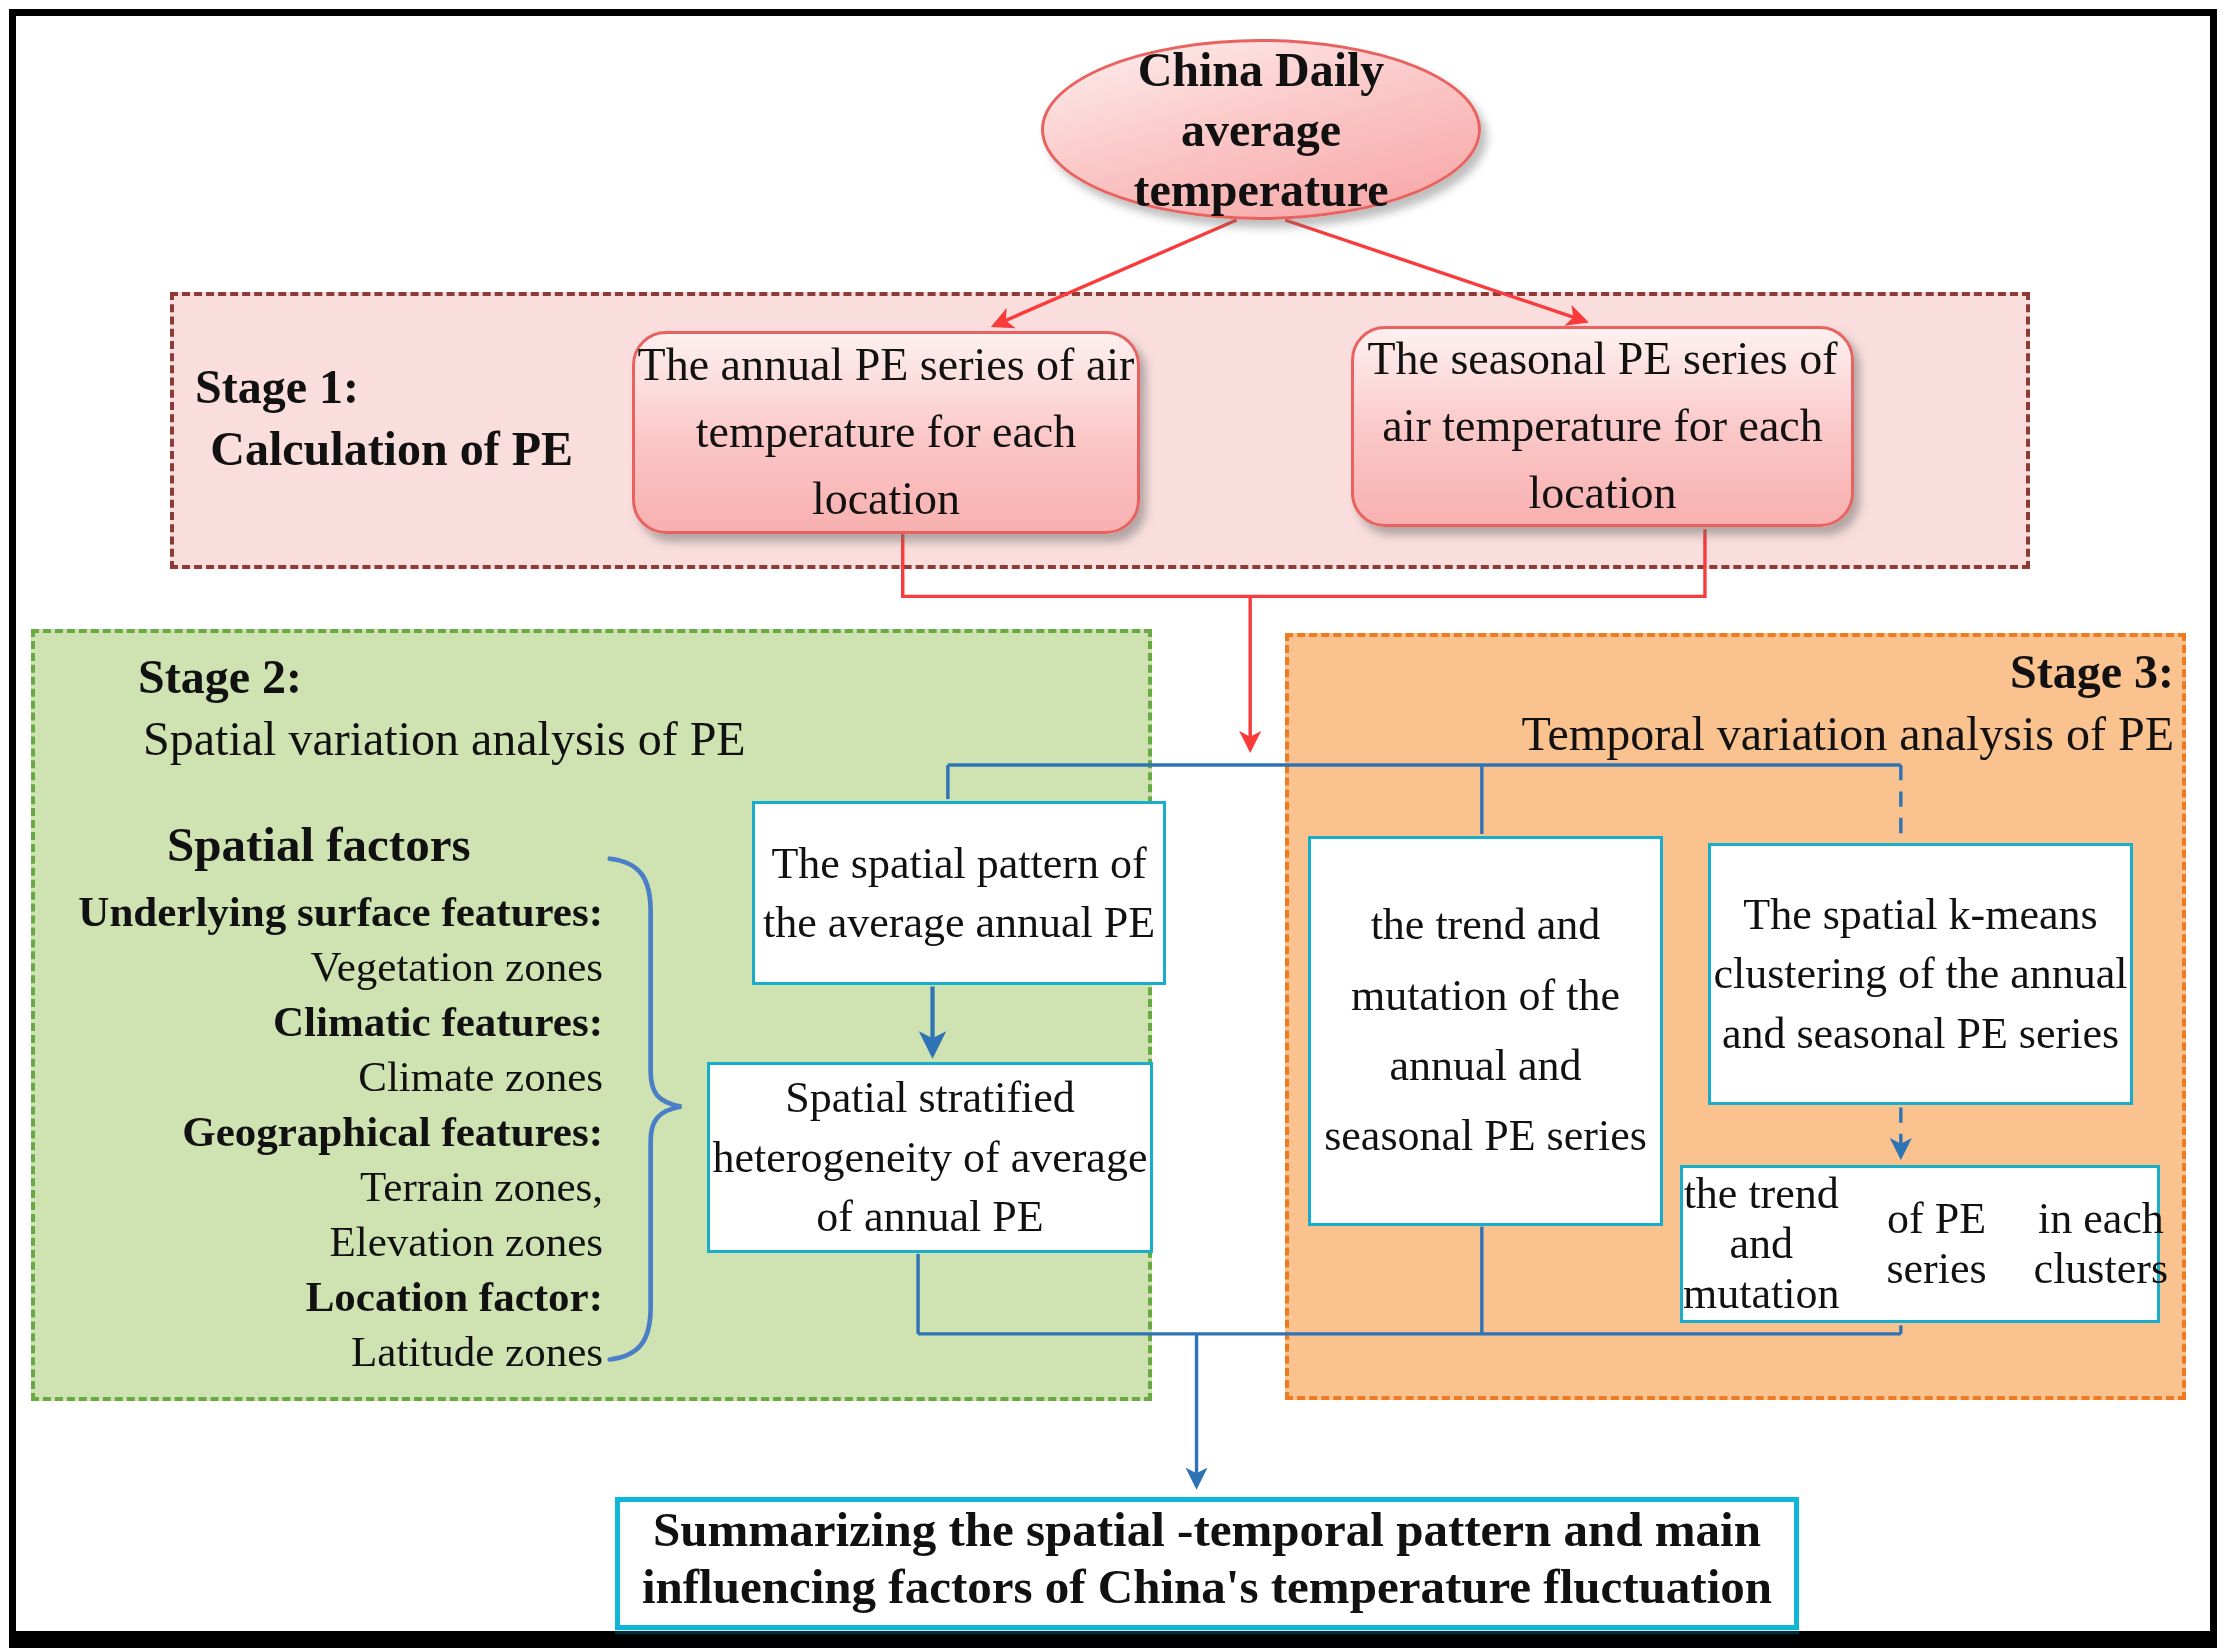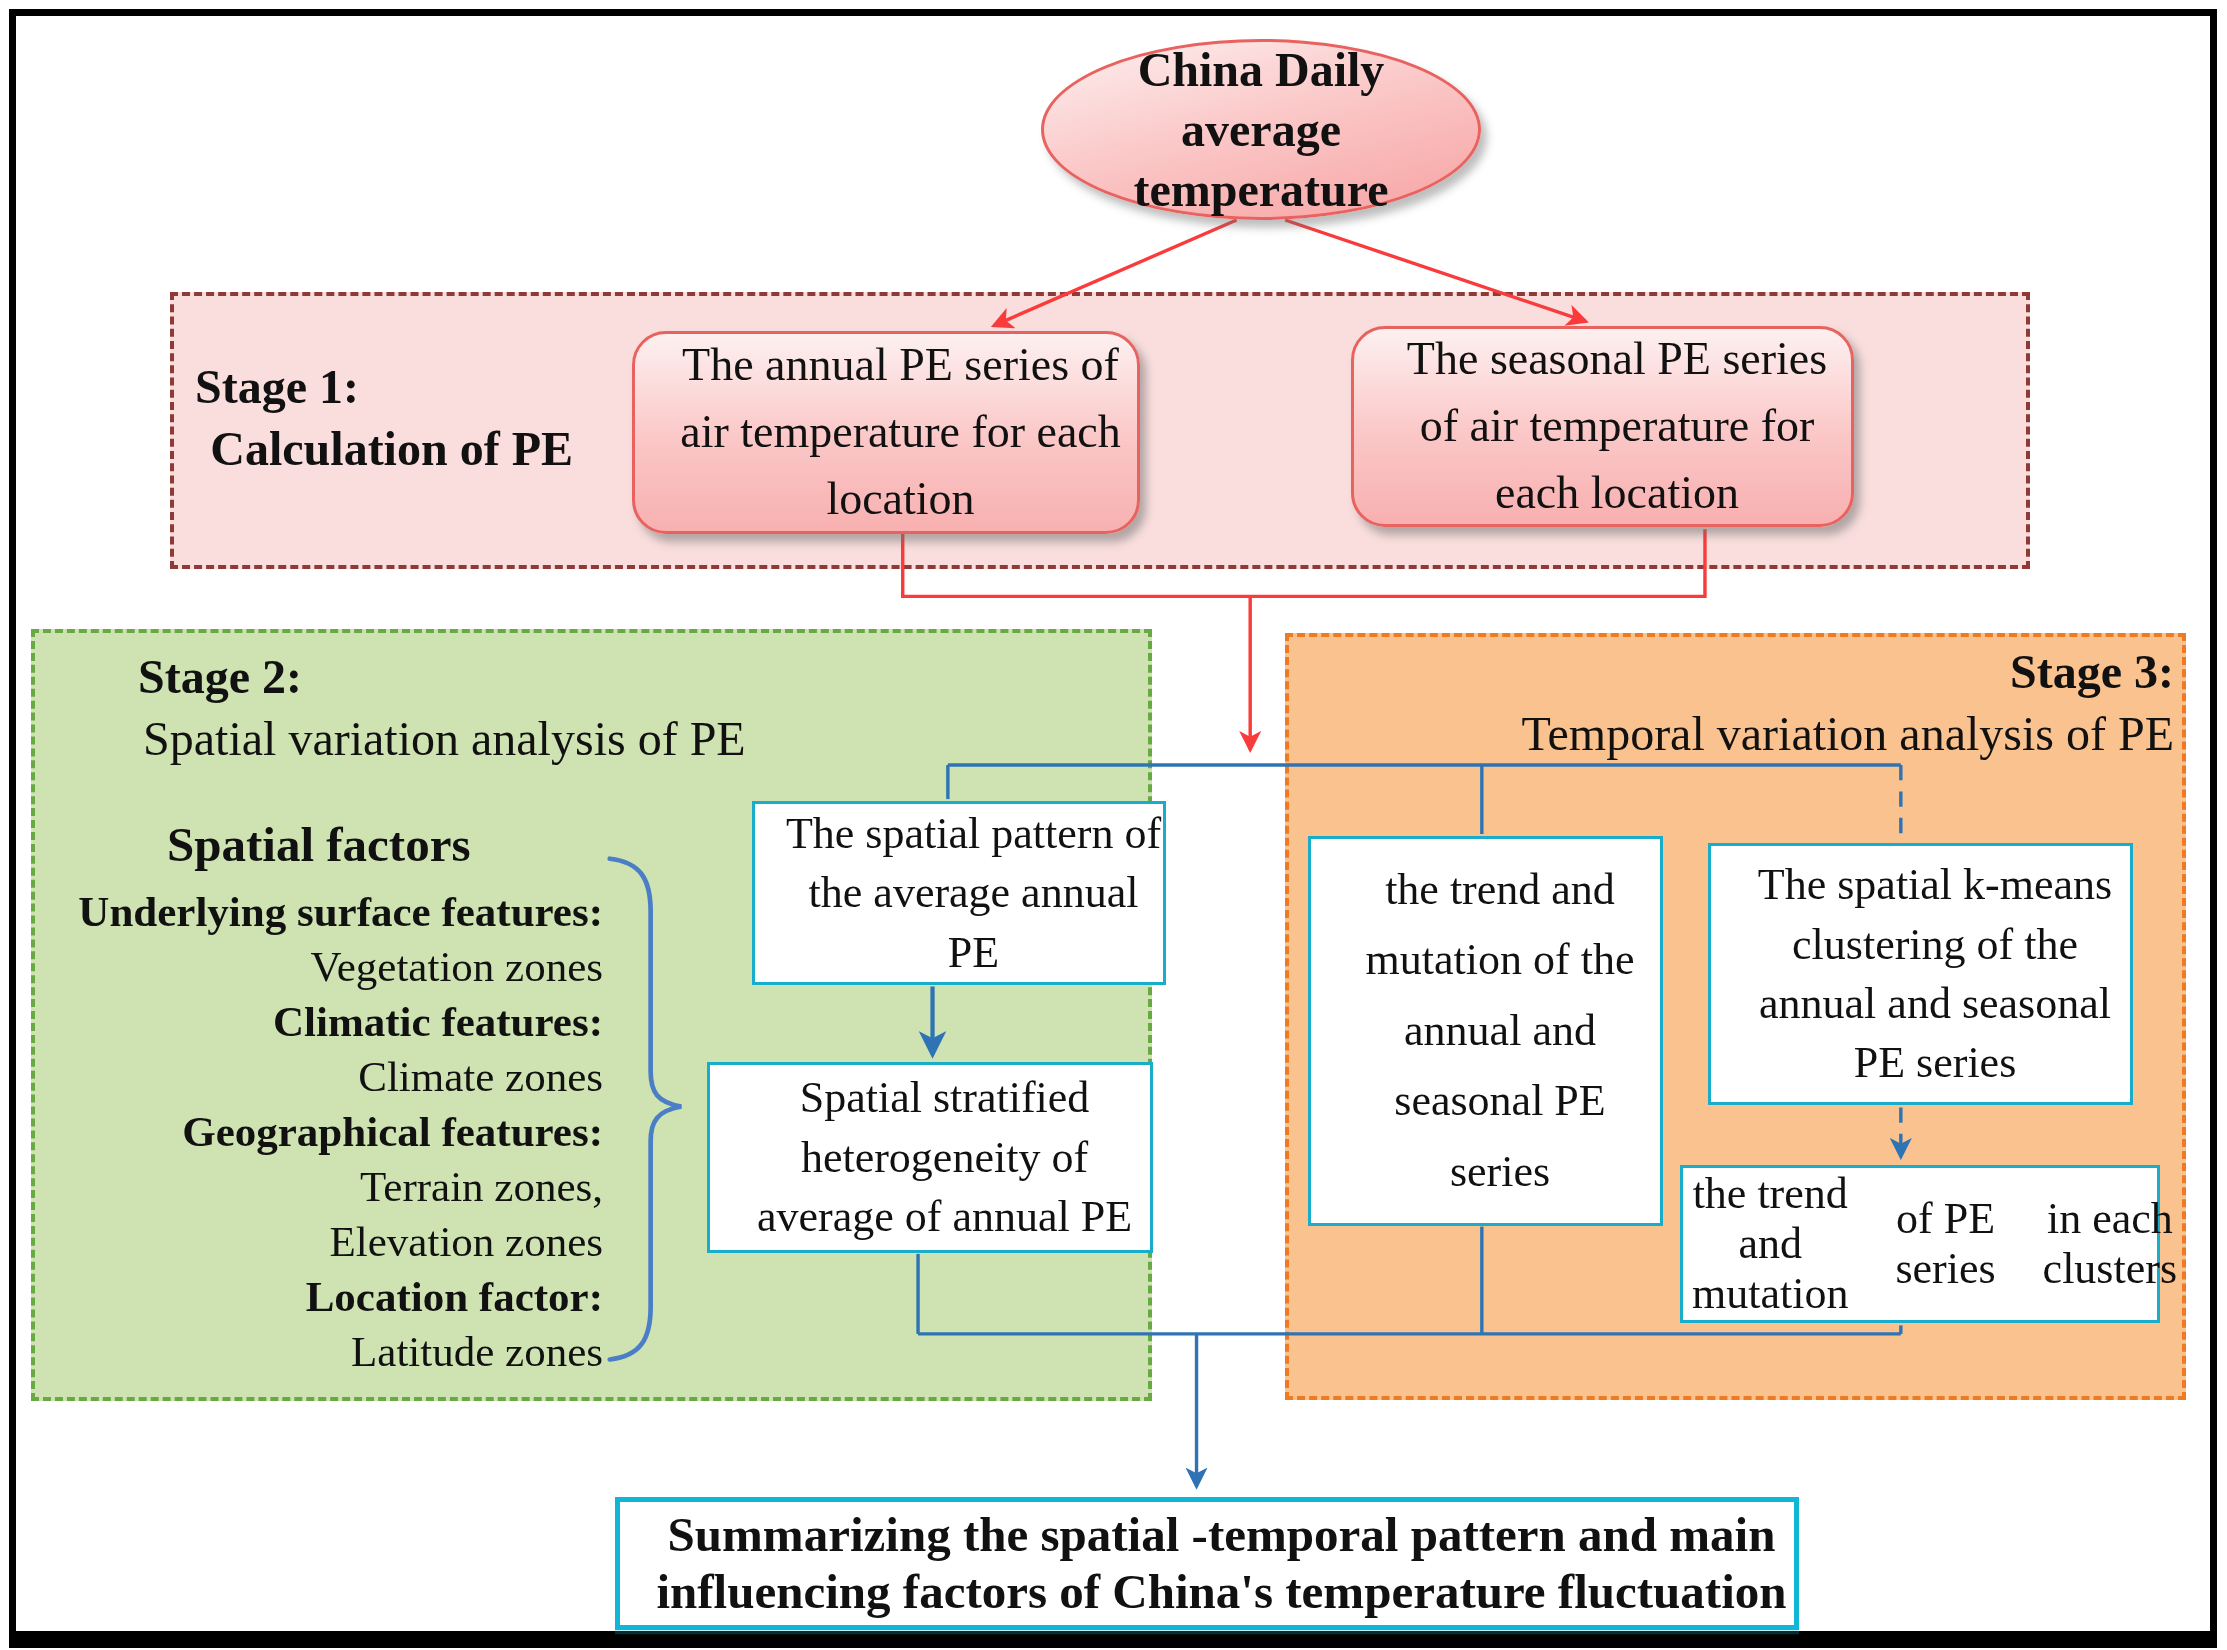--- a/index.html
+++ b/index.html
@@ -26,22 +26,22 @@
   .panel.stage3{left:1285px;top:633px;width:901px;height:767px;background:var(--stage3_fill);
                 border:4.3px dashed var(--stage3_border);}
   svg.connectors{left:0;top:0;z-index:2;}
   .node,.stage-label,.ellipse,.factors,.driving-title{z-index:3;}
   .ellipse{left:1041px;top:39px;width:440px;height:181px;border-radius:50%;
            border:3.4px solid var(--node_pink_border);
            background:linear-gradient(165deg,var(--node_pink_top) 0%,#fbc9c9 45%,#f7a2a2 100%);
            box-shadow:6px 7.7px 8.5px rgba(110,110,110,.45);
            display:flex;align-items:center;justify-content:center;text-align:center;
            font-size:48px;line-height:1.25;padding:0 22px;box-sizing:border-box;font-weight:bold;}
-  .node{box-sizing:border-box;display:flex;align-items:center;justify-content:center;
-        text-align:center;background:#ffffff;padding-left:29px;}
+  .node{box-sizing:border-box;display:flex;align-items:center;justify-content:flex-start;
+        text-align:center;background:#ffffff;}
   .node.pink{border:3.4px solid var(--node_pink_border);border-radius:34px;
              background:linear-gradient(180deg,var(--node_pink_top) 0%,#fbc6c6 55%,var(--node_pink_bottom) 100%);
              box-shadow:6px 7.7px 8.5px rgba(110,110,110,.5);font-size:46px;line-height:1.45;}
   .node.teal{border:3.4px solid var(--white_box_border);font-size:44px;line-height:1.35;}
   #box-annual{left:632px;top:331px;width:508px;height:203px;}
   #box-seasonal{left:1351px;top:326px;width:503px;height:201px;}
   #box-spatial-pattern{left:752px;top:801px;width:414px;height:184px;}
   #box-stratified{left:707px;top:1062px;width:446px;height:191px;}
   #box-trend{left:1308px;top:836px;width:355px;height:390px;line-height:1.6;}
   #box-kmeans{left:1708px;top:843px;width:425px;height:262px;}

